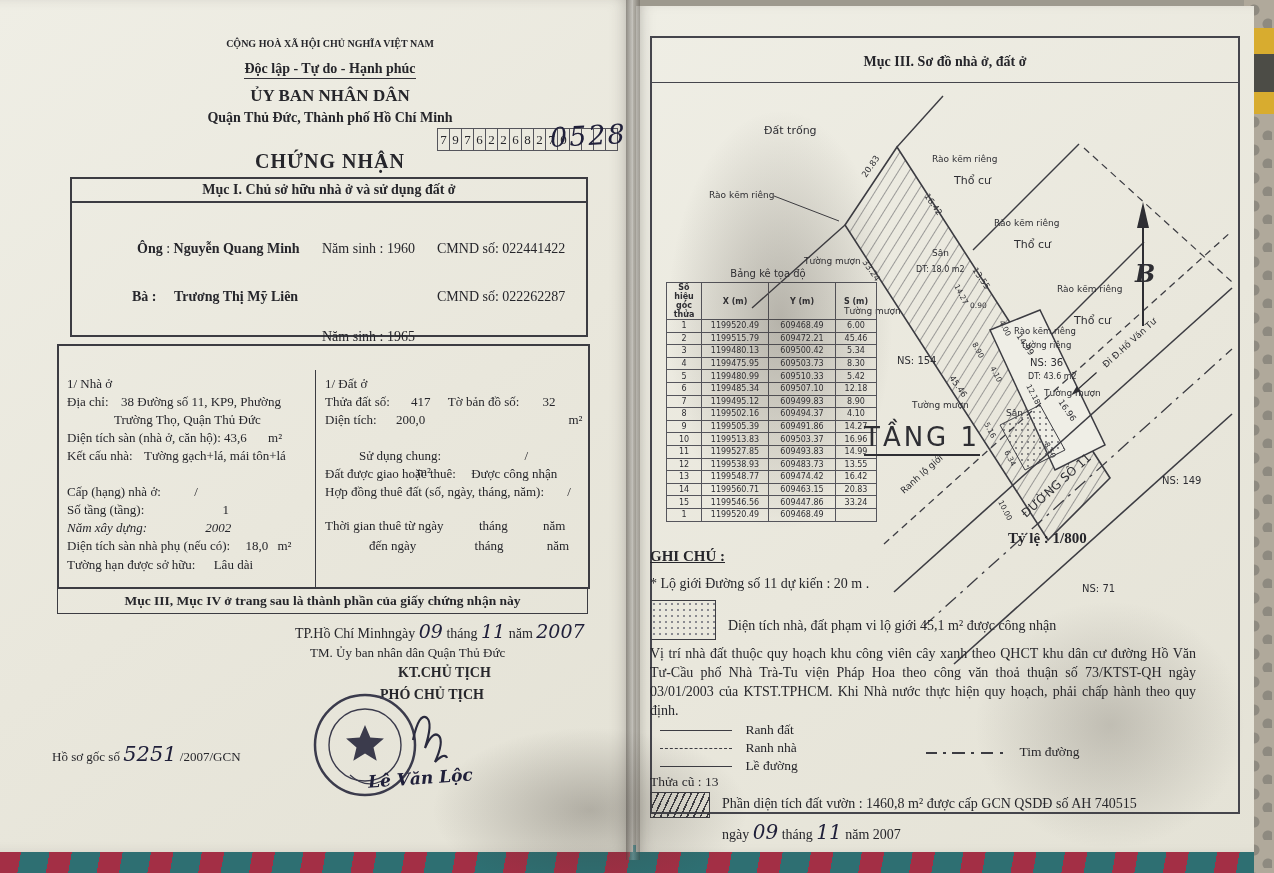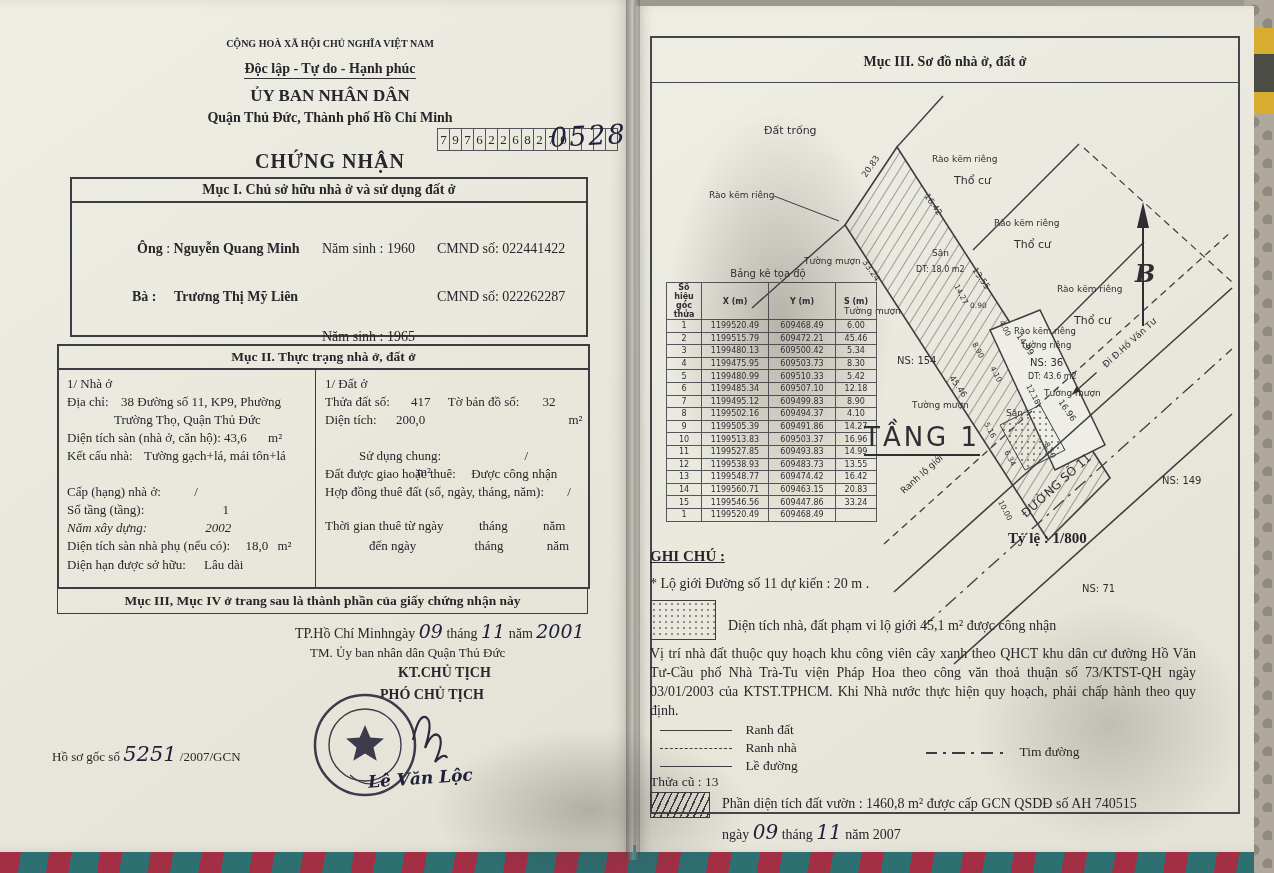--- a/index.html
+++ b/index.html
@@ -110,21 +110,20 @@
       <span>Năm sinh :</span>
       <span>1965</span>
     </div>
     <div class="abs f14" style="left:365px;top:110px;">
       <span>CMND số:</span>
       <span>022262287</span>
     </div>
   </div>
 
   <div class="abs boxed" style="left:57px;top:344px;width:529px;height:241px;">
-    <div class="boxhead" style="font-size:13.5px;">Mục II. Thực trạng nhà ở, đất ở</div>
     <div class="abs" style="left:256px;top:24px;width:0;height:217px;border-left:1.5px solid #3c3c42;"></div>
 
     <div class="abs f13" style="left:8px;top:30px;">1/ Nhà ở</div>
     <div class="abs f13" style="left:8px;top:48px;">Địa chỉ:</div>
     <div class="abs f13" style="left:62px;top:48px;">38 Đường số 11, KP9, Phường</div>
     <div class="abs f13" style="left:55px;top:66px;">Trường Thọ, Quận Thủ Đức</div>
     <div class="abs f13" style="left:8px;top:84px;">
       <span>Diện tích sàn (nhà ở, căn hộ):</span>
       <span>43,6</span>
       <span style="margin-left:18px;">m²</span>
@@ -144,21 +143,21 @@
     <div class="abs f13" style="left:8px;top:174px;font-style:italic;">
       <span>Năm xây dựng:</span>
       <span style="margin-left:55px;">2002</span>
     </div>
     <div class="abs f13" style="left:8px;top:192px;">
       <span>Diện tích sàn nhà phụ (nếu có):</span>
       <span style="margin-left:12px;">18,0</span>
       <span style="margin-left:6px;">m²</span>
     </div>
     <div class="abs f13" style="left:8px;top:211px;">
-      <span>Diện hạn được sở hữu:</span>
+      <span>Tường hạn được sở hữu:</span>
       <span style="margin-left:15px;text-align:right;">Lâu dài</span>
     </div>
 
     <div class="abs f13" style="left:266px;top:30px;">1/ Đất ở</div>
     <div class="abs f13" style="left:266px;top:48px;">
       <span>Thửa đất số:</span>
       <span style="margin-left:18px;">417</span>
       <span style="margin-left:14px;">Tờ bản đồ số:</span>
       <span style="margin-left:20px;">32</span>
     </div>
@@ -193,21 +192,21 @@
   </div>
 
   <div class="abs c b" style="left:57px;top:588px;width:529px;height:24px;border:1.5px solid #3c3c42;font-size:13.5px;line-height:24px;">Mục III, Mục IV ở trang sau là thành phần của giấy chứng nhận này</div>
 
   <div class="abs f14" style="left:295px;top:620px;">
     <span>TP.Hồ Chí Minh</span><span>ngày</span>
     <span class="hw" style="font-size:19px;">09</span>
     <span>tháng</span>
     <span class="hw" style="font-size:19px;">11</span>
     <span>năm</span>
-    <span class="hw" style="font-size:19px;">2001</span>
+    <span class="hw" style="font-size:19px;">2007</span>
   </div>
   <div class="abs f13" style="left:310px;top:645px;">TM. Ủy ban nhân dân   Quận Thủ Đức</div>
   <div class="abs b f14" style="left:398px;top:665px;">KT.CHỦ TỊCH</div>
   <div class="abs b f14" style="left:380px;top:687px;">PHÓ CHỦ TỊCH</div>
 
   <svg class="abs" style="left:295px;top:680px;" width="180" height="130" viewBox="0 0 180 130">
     <circle cx="70" cy="65" r="50" fill="none" stroke="#3b3b4c" stroke-width="2.5"></circle>
     <circle cx="70" cy="65" r="36" fill="none" stroke="#3b3b4c" stroke-width="1.4"></circle>
     <path d="M70 45 l5.3 12.6 13.6 1 -10.4 8.9 3.2 13.3 -11.7-7.2 -11.7 7.2 3.2-13.3 -10.4-8.9 13.6-1 z" fill="#3b3b4c"></path>
     <path d="M55 95 q15 14 32 6" stroke="#3b3b4c" stroke-width="1.2" fill="none"></path>

